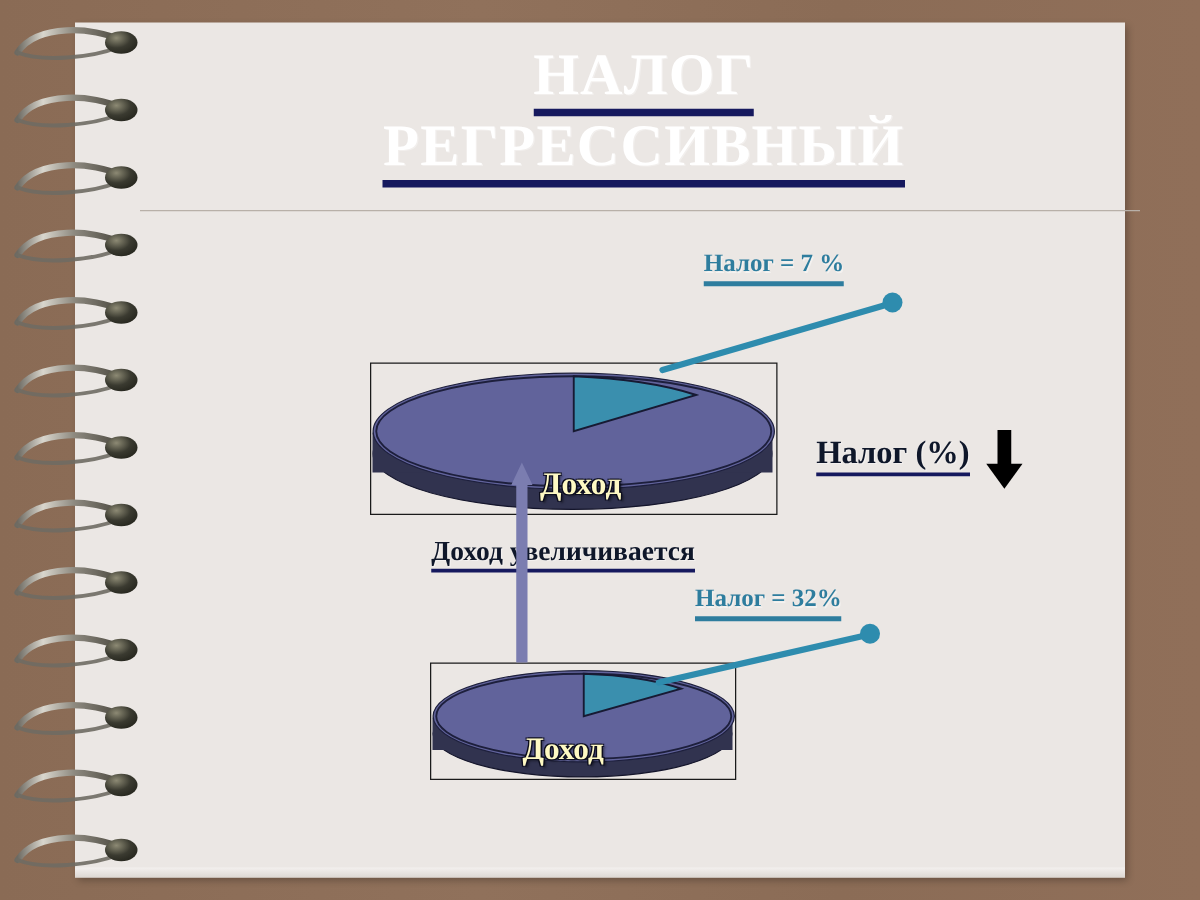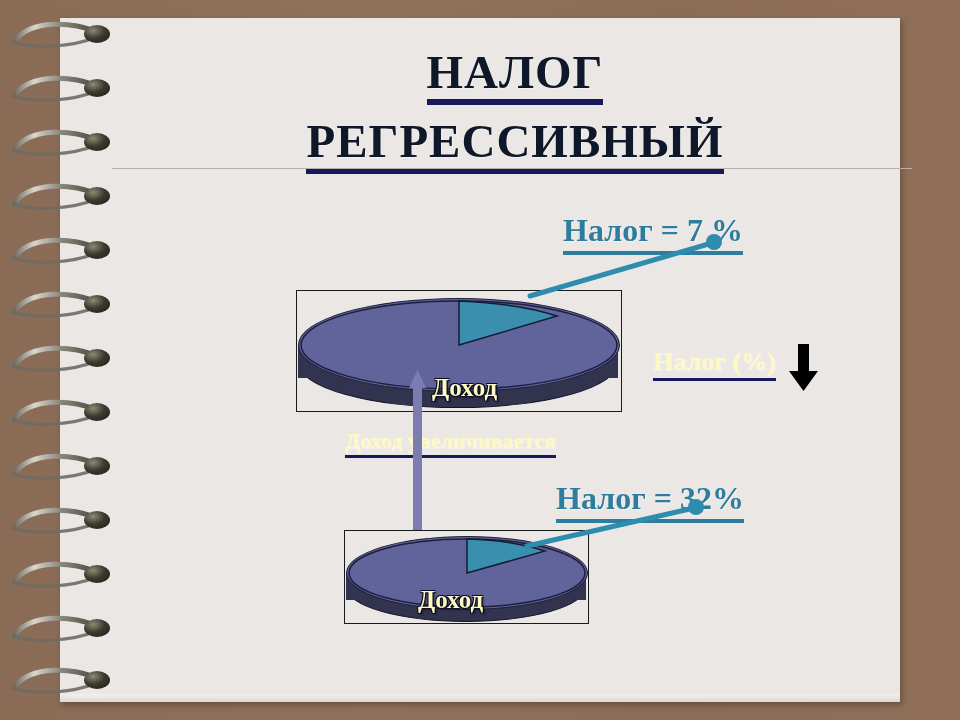--- a/index.html
+++ b/index.html
@@ -57,26 +57,25 @@
   
   #title-block {
     position: absolute;
     left: 120px; top: 36px;
     width: 790px;
     text-align: center;
     line-height: 1.06;
   }
   .title-line {
     display: block;
-    color: #0f172a;
+    color: #ffffff;
     font-weight: bold;
     font-size: 47px;
     letter-spacing: 1px;
     text-shadow: 1px 1px 0 rgba(255,255,255,0.35);
-    margin-top: 12px;
   }
   .title-line span.u {
     border-bottom: 6px solid #16195E;
     padding-bottom: 1px;
     display: inline-block;
   }
   #title-line-2 .u { font-size: 47px; }
 
   
   .pie-frame {
@@ -120,37 +119,36 @@
     white-space: nowrap;
   }
   #income-top    { left: 432px; top: 374px;  font-size: 25px; }
   #income-bottom { left: 418px; top: 586px;  font-size: 25px; }
 
   
   .teal-label {
     position: absolute;
     color: #2E7D9E;
     font-weight: bold;
-    font-size: 32px;
+    font-size: 20px;
     white-space: nowrap;
     text-shadow: 1px 1px 0 rgba(255,255,255,0.45);
-    margin-top: 12px;
   }
   .teal-label .u {
     border-bottom: 4px solid #2E7D9E;
     padding-bottom: 2px;
     display: inline-block;
   }
   #label-tax7  { left: 563px; top: 200px; }
   #label-tax13 { left: 556px; top: 468px; }
 
   
   .navy-label {
     position: absolute;
-    color: #fef9c3;
+    color: #0f172a;
     font-weight: bold;
     white-space: nowrap;
     text-shadow: 1px 1px 0 rgba(255,255,255,0.4);
   }
   .navy-label .u {
     border-bottom: 3px solid #16195E;
     padding-bottom: 1px;
     display: inline-block;
   }
   #label-tax-pct { left: 653px; top: 347px; font-size: 26px; }

